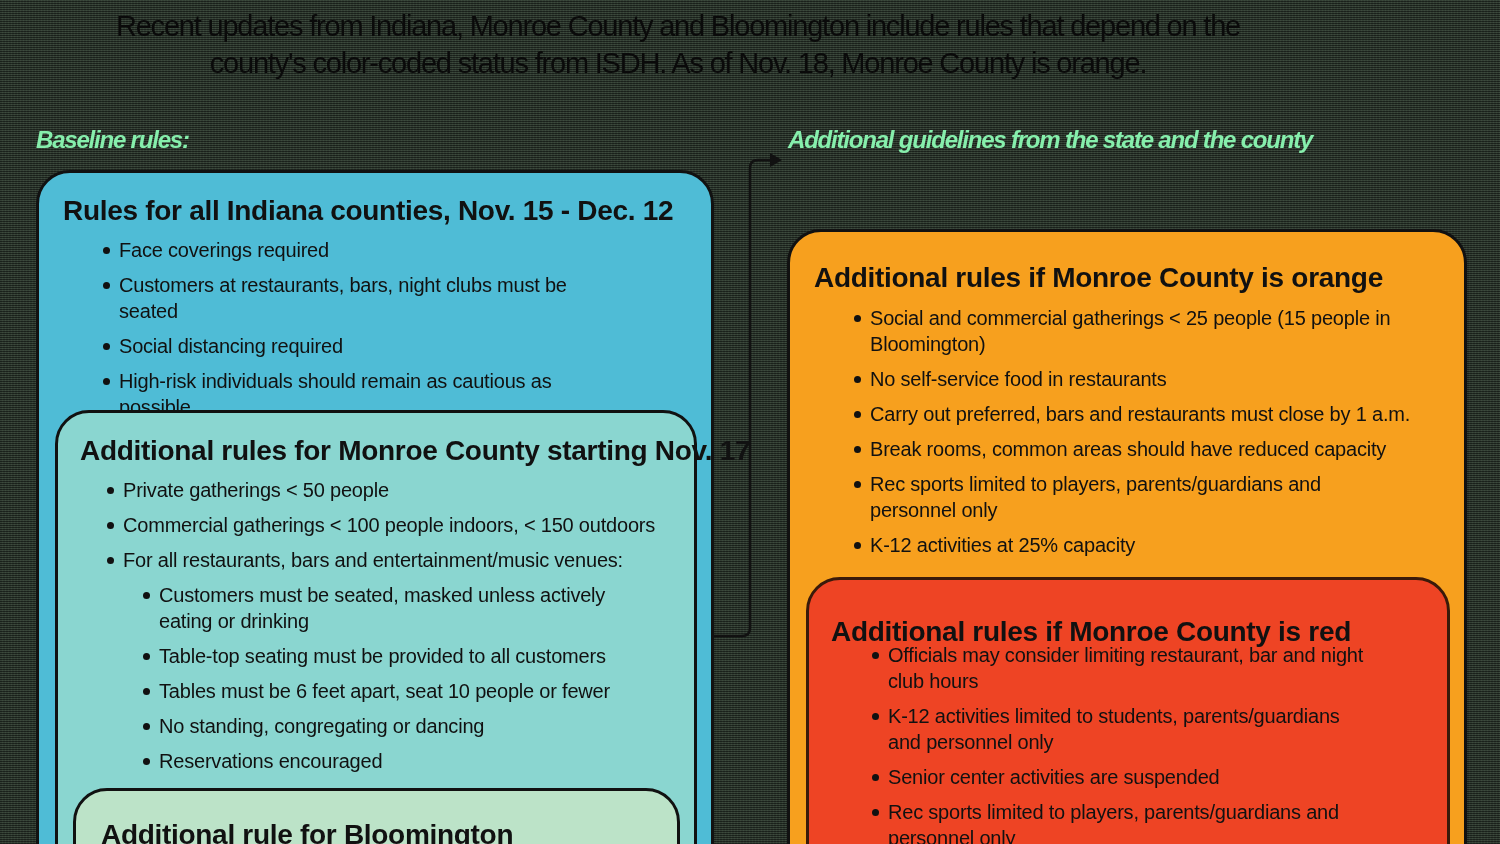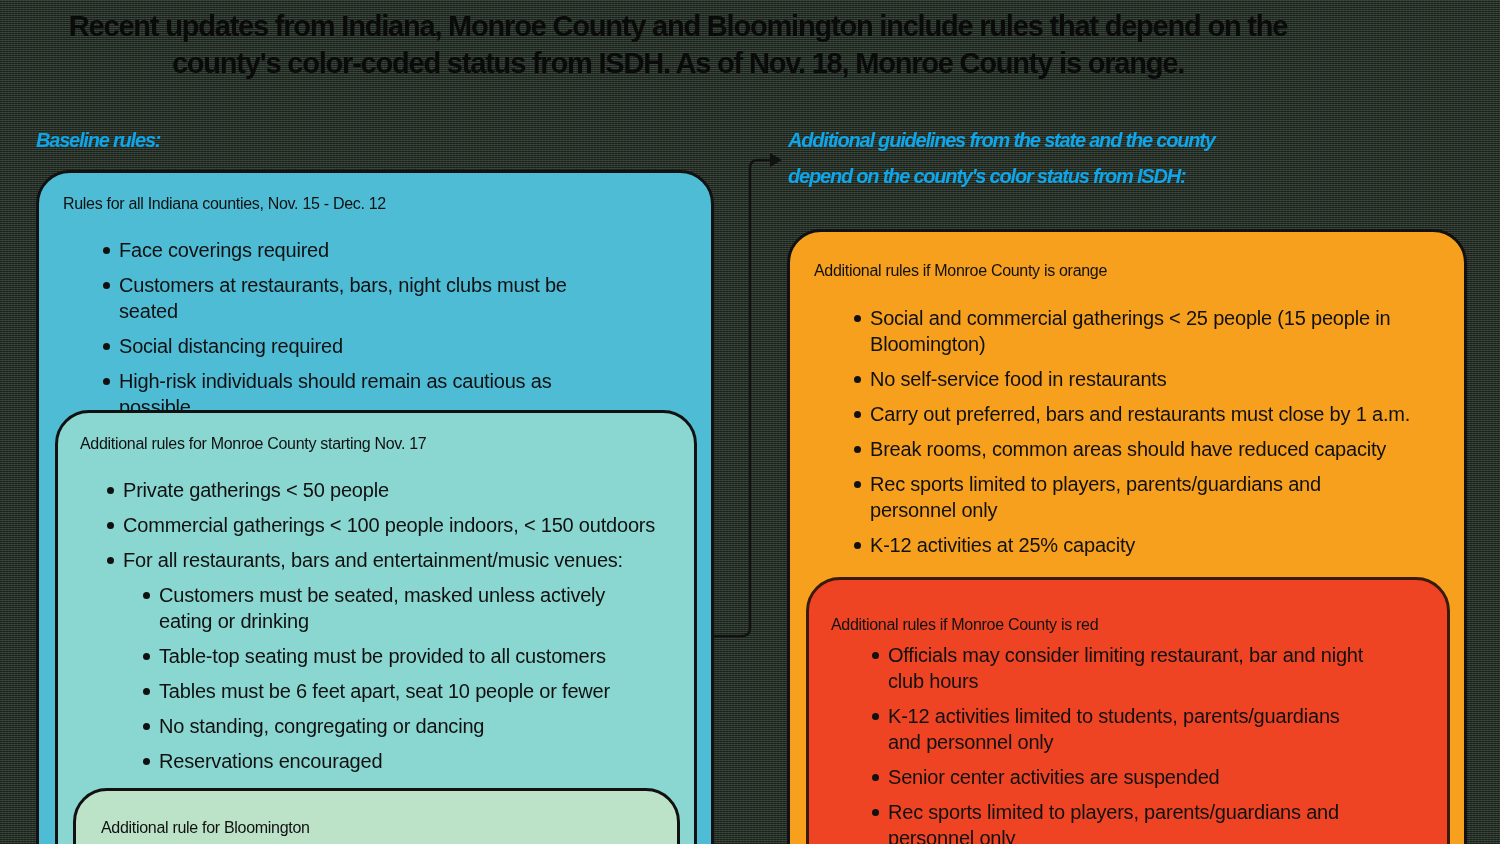--- a/index.html
+++ b/index.html
@@ -7,32 +7,32 @@
     width: 1500px; height: 844px; overflow: hidden; position: relative;
     background: #2f3a30;
     background-image:
       repeating-linear-gradient(0deg, rgba(0,0,0,0.35) 0 1px, rgba(90,110,90,0.25) 1px 2px),
       repeating-linear-gradient(90deg, rgba(0,0,0,0.15) 0 2px, rgba(80,100,80,0.1) 2px 3px);
     font-family: "Liberation Sans", "DejaVu Sans", sans-serif;
     color: #111;
   }
   .headline {
     position: absolute; left: 0; top: 8px; width: 1356px;
-    text-align: center; font-weight: bold; font-size: 29px; line-height: 37px;
+    text-align: center; font-weight: normal; font-size: 29px; line-height: 37px;
     color: #0a0a0a; letter-spacing: -1.2px;
   }
   .section-label {
     position: absolute; font-style: italic; font-weight: bold;
-    font-size: 20px; line-height: 36px; color: #0ea5e9; letter-spacing: -1.2px;
+    font-size: 24px; line-height: 36px; color: #86efac; letter-spacing: -1.2px;
   }
   .box {
     position: absolute; border: 3px solid #111; border-radius: 34px; box-sizing: border-box;
   }
   .box-title {
-    position: absolute; font-weight: normal; font-size: 16px; color: #111; letter-spacing: -0.3px;
+    position: absolute; font-weight: bold; font-size: 28px; color: #111; letter-spacing: -0.3px;
     white-space: nowrap;
   }
   ul.rules { position: absolute; margin: 6px; padding: 0; list-style: none; }
   ul.rules li {
     position: relative; font-size: 20px; line-height: 26px; padding-left: 16px;
     margin-bottom: 9px; color: #111; letter-spacing: -0.2px;
   }
   ul.rules li::before {
     content: ""; position: absolute; left: 0; top: 10px; width: 7px; height: 7px;
     border-radius: 50%; background: #111;
@@ -45,21 +45,20 @@
 
 <div class="headline">
   <div>Recent updates from Indiana, Monroe County and Bloomington include rules that depend on the</div>
   <div>county's color-coded status from ISDH. As of Nov. 18, Monroe County is orange.</div>
 </div>
 
 <div class="section-label" style="left:36px; top:122px;">Baseline rules:</div>
 
 <div class="section-label" style="left:788px; top:122px;">
   <div>Additional guidelines from the state and the county</div>
-  <div>depend on the county's color status  from ISDH:</div>
 </div>
 
 <svg class="connector" width="1500" height="844">
   <path d="M712 636 L742 636 Q750 636 750 628 L750 168 Q750 160 758 160 L772 160" fill="none" stroke="#111" stroke-width="2.5"></path>
   <polygon points="770,153 782,160 770,167" fill="#111"></polygon>
 </svg>
 
 <div class="box" style="left:36px; top:170px; width:678px; height:720px; background:#4fbcd6;">
   <div class="box-title" style="left:24px; top:22px;">Rules for all Indiana counties, Nov. 15 - Dec. 12</div>
   <ul class="rules" style="left:58px; top:58px; width:520px;">

